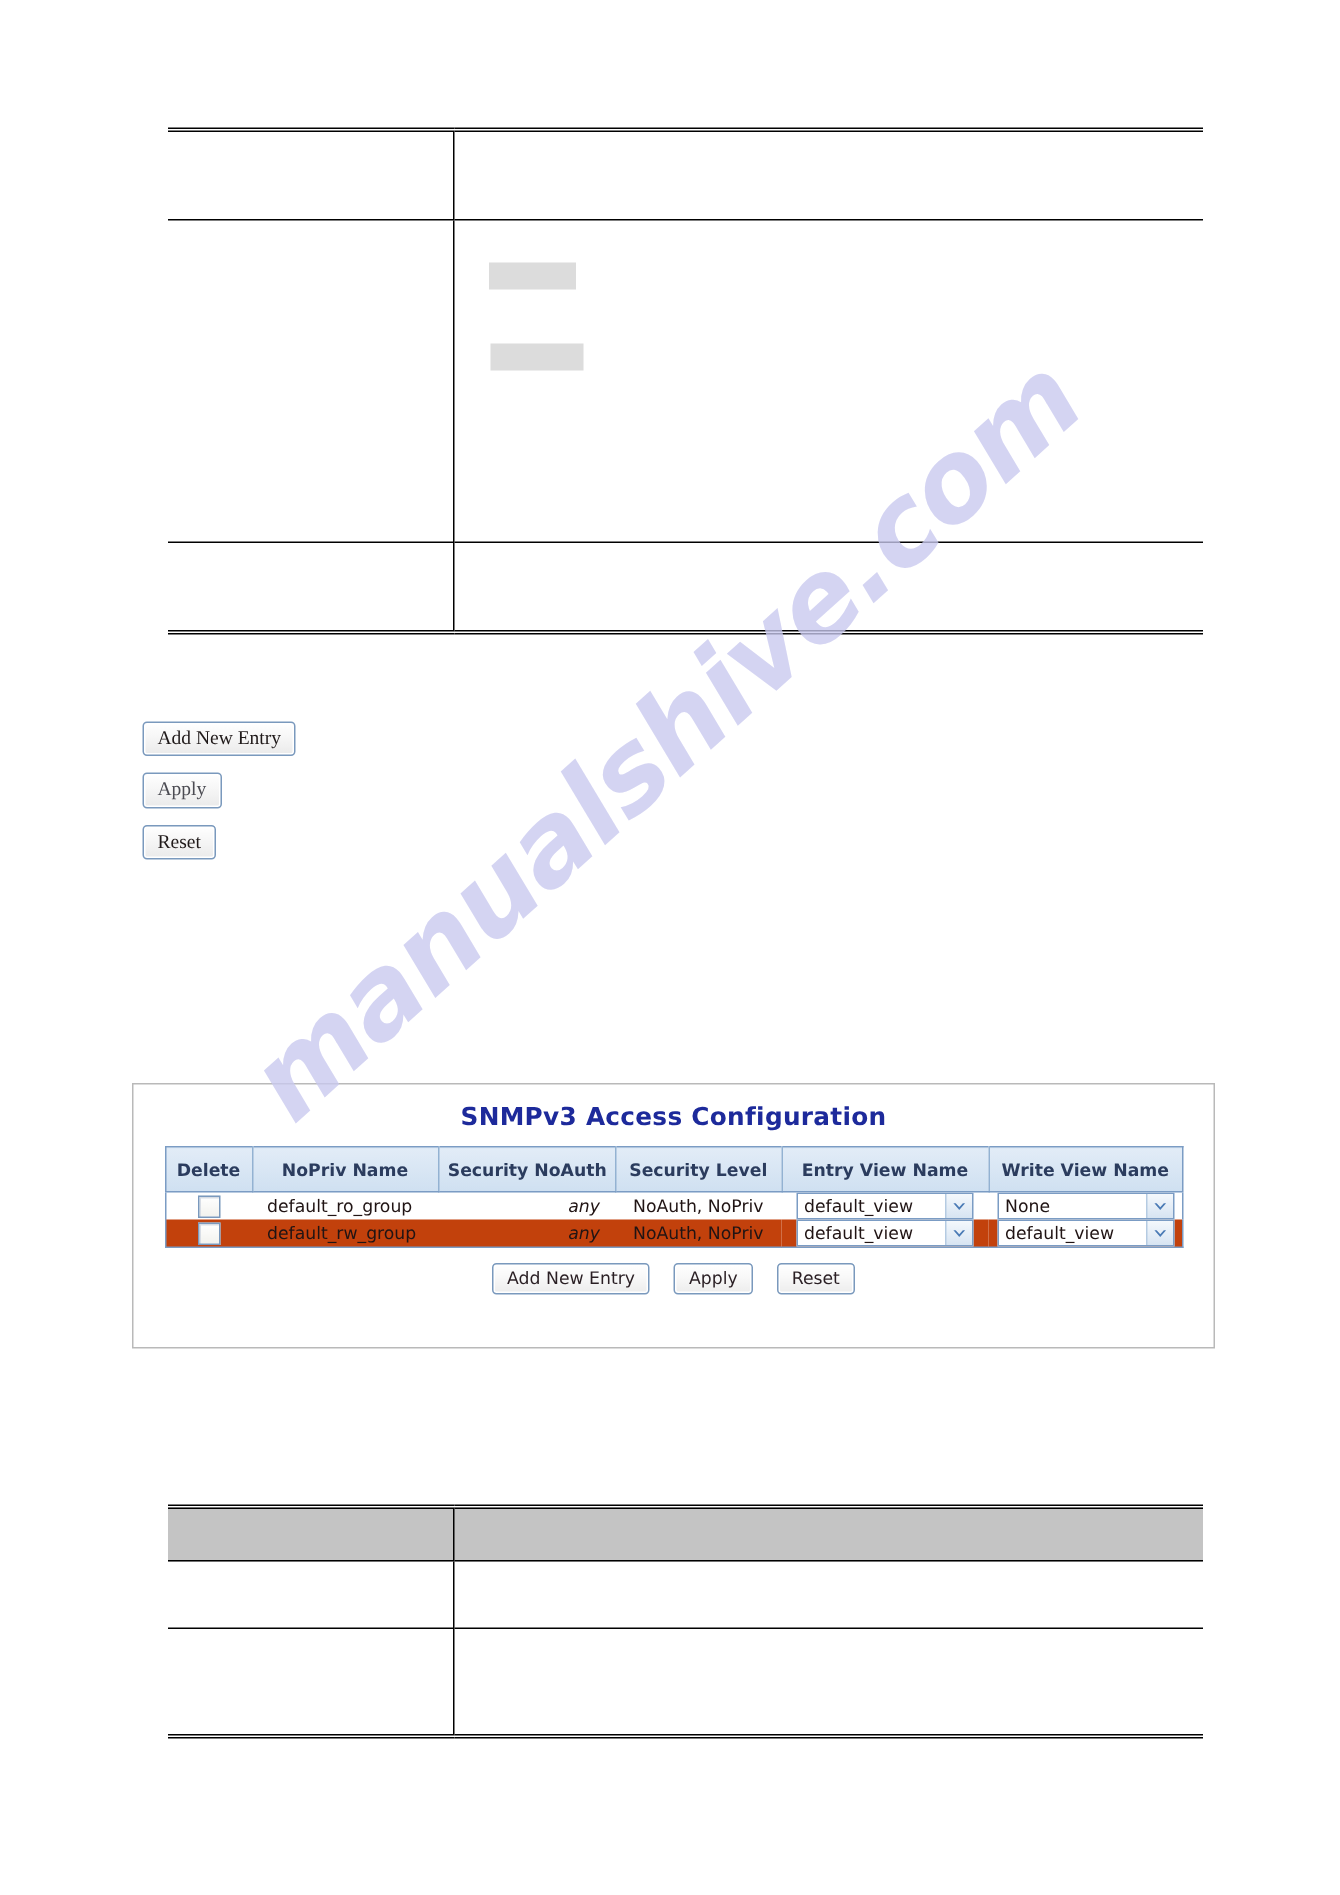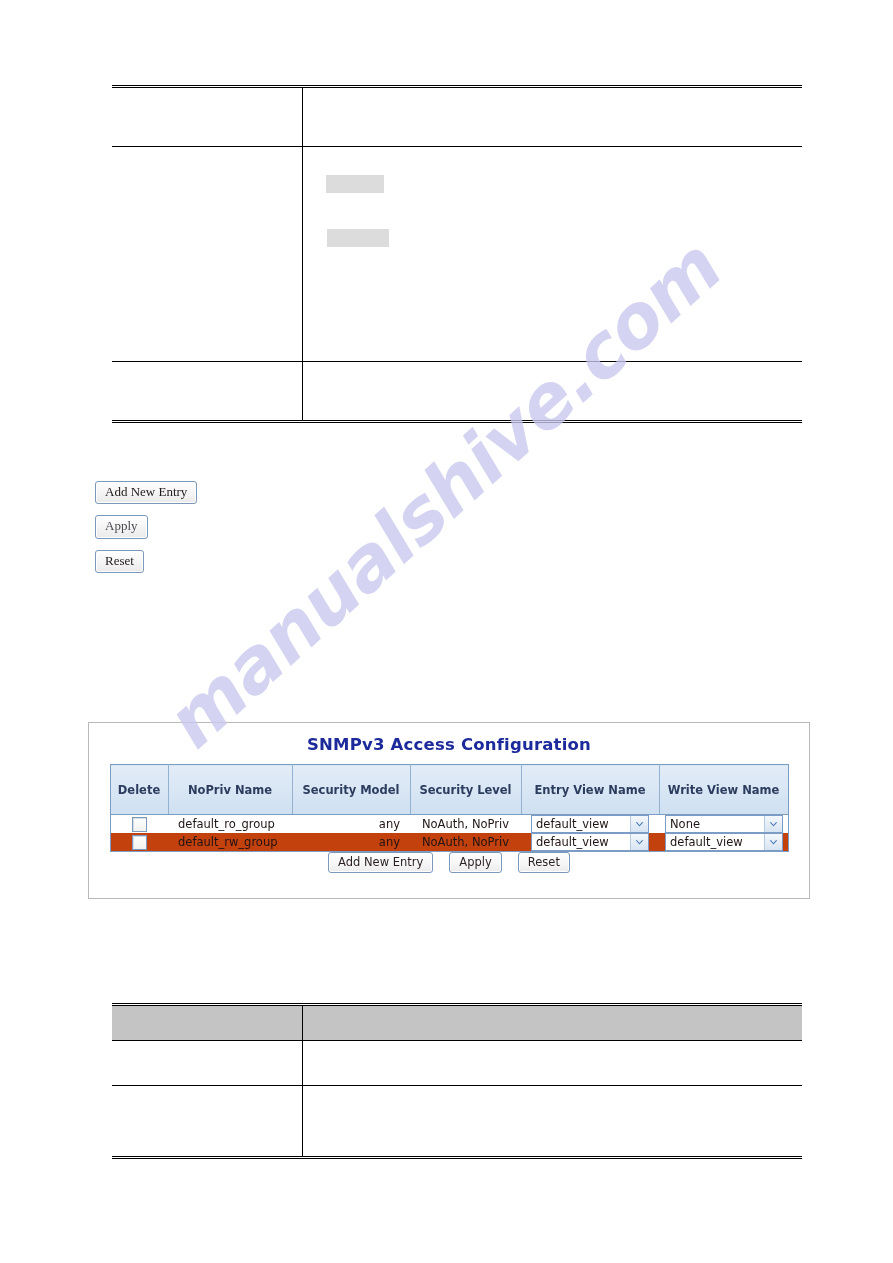--- a/index.html
+++ b/index.html
@@ -153,40 +153,40 @@
     font-size: 11.5px;
     border: 1px solid #7b9cc4;
     background: #ffffff;
   }
   #snmp-table th {
     background: linear-gradient(#e2ecf7 0%, #cfe0f1 100%);
     color: #2b3c5e;
     font-weight: 700;
     font-size: 11.5px;
     height: 21px;
-    padding: 14px 6px;
+    padding: 4px 6px;
     border-right: 1px solid #93b2d2;
     border-bottom: 1px solid #7b9cc4;
     white-space: nowrap;
   }
   #snmp-table th:last-child { border-right: none; }
 
   #snmp-table td {
     height: 16px;
     padding: 0 6px;
     color: #201414;
     border-right: none;
     white-space: nowrap;
   }
   #snmp-table tr.row-odd  td { background: #ffffff; }
   #snmp-table tr.row-even td { background: #c2410c; }
 
   .col-delete  { width: 58px;  text-align: center; }
   .col-group   { width: 124px; text-align: left; padding-left: 10px !important; }
-  .col-secmod  { width: 118px; text-align: right; padding-right: 10px !important; }
+  .col-secmod  { width: 118px; text-align: right; padding-right: 10px !important; font-style: italic; }
   .col-seclvl  { width: 111px; text-align: center; }
   .col-readvw  { width: 138px; text-align: center; }
   .col-writevw { width: 129px; text-align: left; }
 
   
   .xp-checkbox {
     display: inline-block;
     width: 13px;
     height: 13px;
     background: linear-gradient(#ffffff, #f2f2ee);
@@ -225,20 +225,21 @@
     display: flex;
     align-items: center;
     justify-content: center;
     flex: 0 0 17px;
   }
   .xp-select .sel-arrow svg { display: block; }
 
   
   #snmp-buttons {
     text-align: center;
+    margin-top: 10px;
   }
   .snmp-btn {
     display: inline-block;
     background: linear-gradient(#ffffff 0%, #f7f7f7 50%, #ececec 100%);
     border: 1px solid #7a99bd;
     border-radius: 3px;
     box-shadow: inset 0 0 0 1px #ffffff;
     font-family: "DejaVu Sans", sans-serif;
     font-size: 11.5px;
     color: #2a1f24;
@@ -297,21 +298,21 @@
         <col class="col-group">
         <col class="col-secmod">
       <col class="col-seclvl">
         <col class="col-readvw">
         <col class="col-writevw">
     </colgroup>
     <thead>
       <tr>
         <th>Delete</th>
         <th>NoPriv Name</th>
-        <th>Security Model</th>
+        <th>Security NoAuth</th>
         <th>Security Level</th>
         <th>Entry View Name</th>
         <th>Write View Name</th>
       </tr>
     </thead>
     <tbody>
       <tr class="row-odd">
         <td class="col-delete">
           <span class="xp-checkbox"></span>
         </td>

